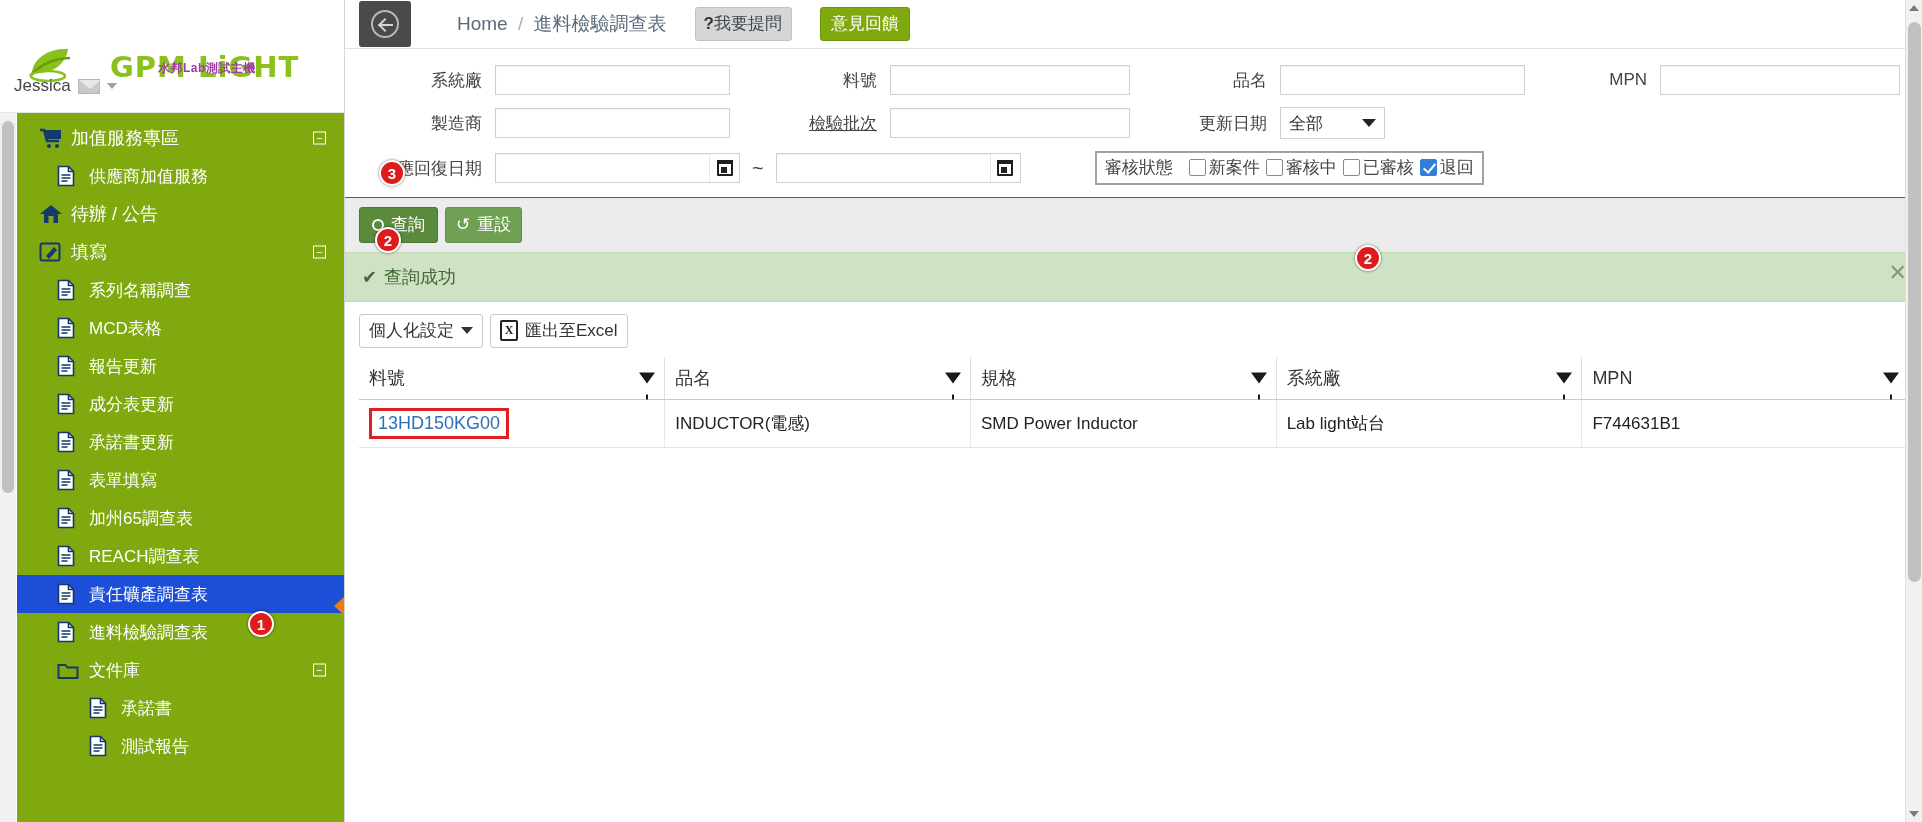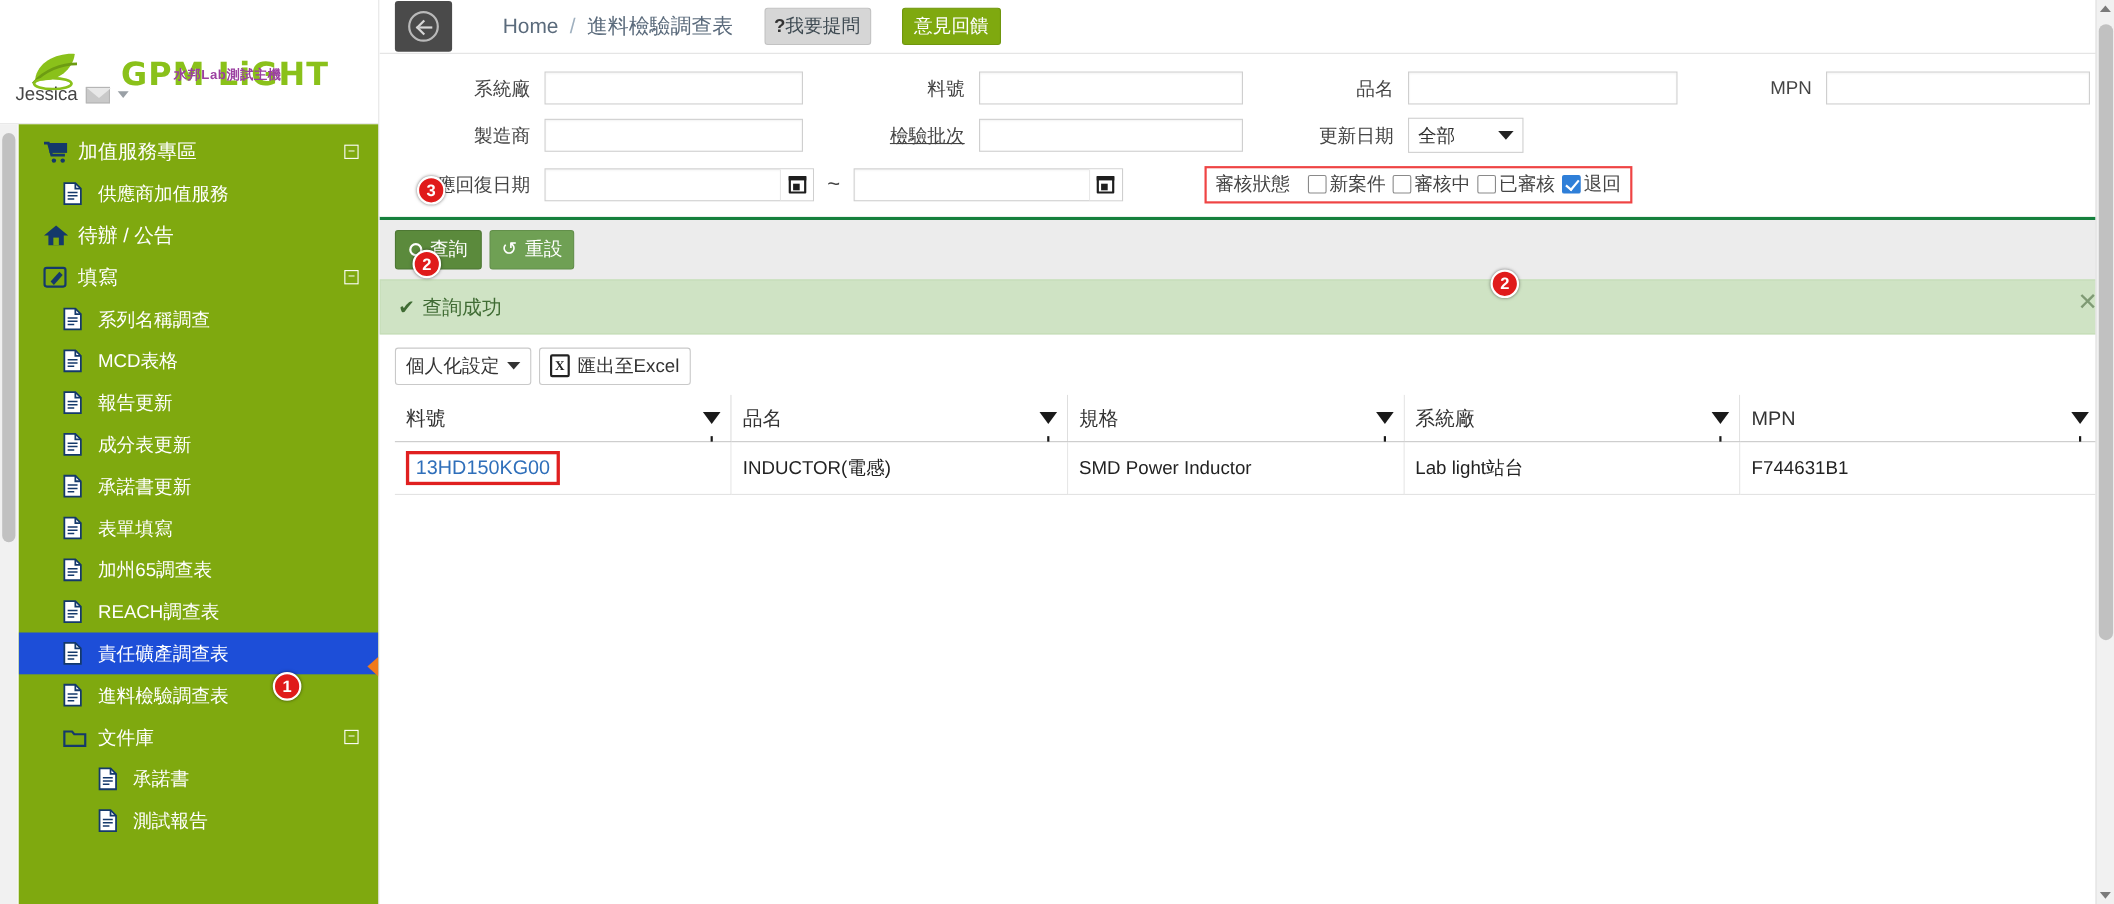--- a/index.html
+++ b/index.html
@@ -215,21 +215,21 @@
   .cal-ico { width: 16px; height: 16px; border: 2px solid #1e1e1e; position: relative; border-radius: 1px;}
   .cal-ico:before {
     content:""; position:absolute; left:-2px; right:-2px; top:-2px; height: 4px; background:#1e1e1e;
   }
   .cal-ico:after {
     content:""; position:absolute; left: 2px; bottom: 1px; width: 6px; height: 6px; background: #1e1e1e;
   }
   .tilde { font-size: 20px; color:#444; margin: 0 12px; }
 
   .status-box {
-    border: 2px solid #ef4444;
+    border: 2px solid #a3a3a3;
     display: flex; align-items: center;
     padding: 3px 8px 4px;
     position: relative;
   }
   .chk-group { display: flex; align-items: center; gap: 0px; }
   .chk-item { display:flex; align-items:center; font-size: 17px; color: #444; margin-left: 6px;}
   .cb {
     width: 17px; height: 17px; border: 1px solid #8a8a8a;
     background: #fff; margin-right: 3px; display:inline-block; border-radius: 2px;
     position: relative; flex: 0 0 17px;
@@ -238,21 +238,21 @@
   .cb.on:after {
     content:""; position:absolute; left: 5px; top: 1px;
     width: 5px; height: 10px; border-right: 2px solid #fff; border-bottom: 2px solid #fff;
     transform: rotate(40deg);
   }
 
   .btnbar {
     background: #ececec;
     padding: 9px 14px;
     display: flex; gap: 7px; align-items: center;
-    border-top: 3px solid #15803d;
+    border-top: 1px solid #15803d;
   }
   .btn-green {
     background: #5b8a3c; color: #fff; border: 1px solid #4d7733;
     font-size: 17px; padding: 5px 12px 6px; border-radius: 3px;
     display: flex; align-items: center; gap: 7px; cursor: pointer;
   }
   .btn-green.light { background: #6fa054; border-color:#628f4a; padding: 5px 10px 6px; }
   .mag {
     width: 12px; height: 12px; border: 2px solid #fff; border-radius: 50%;
     position: relative; display:inline-block;

